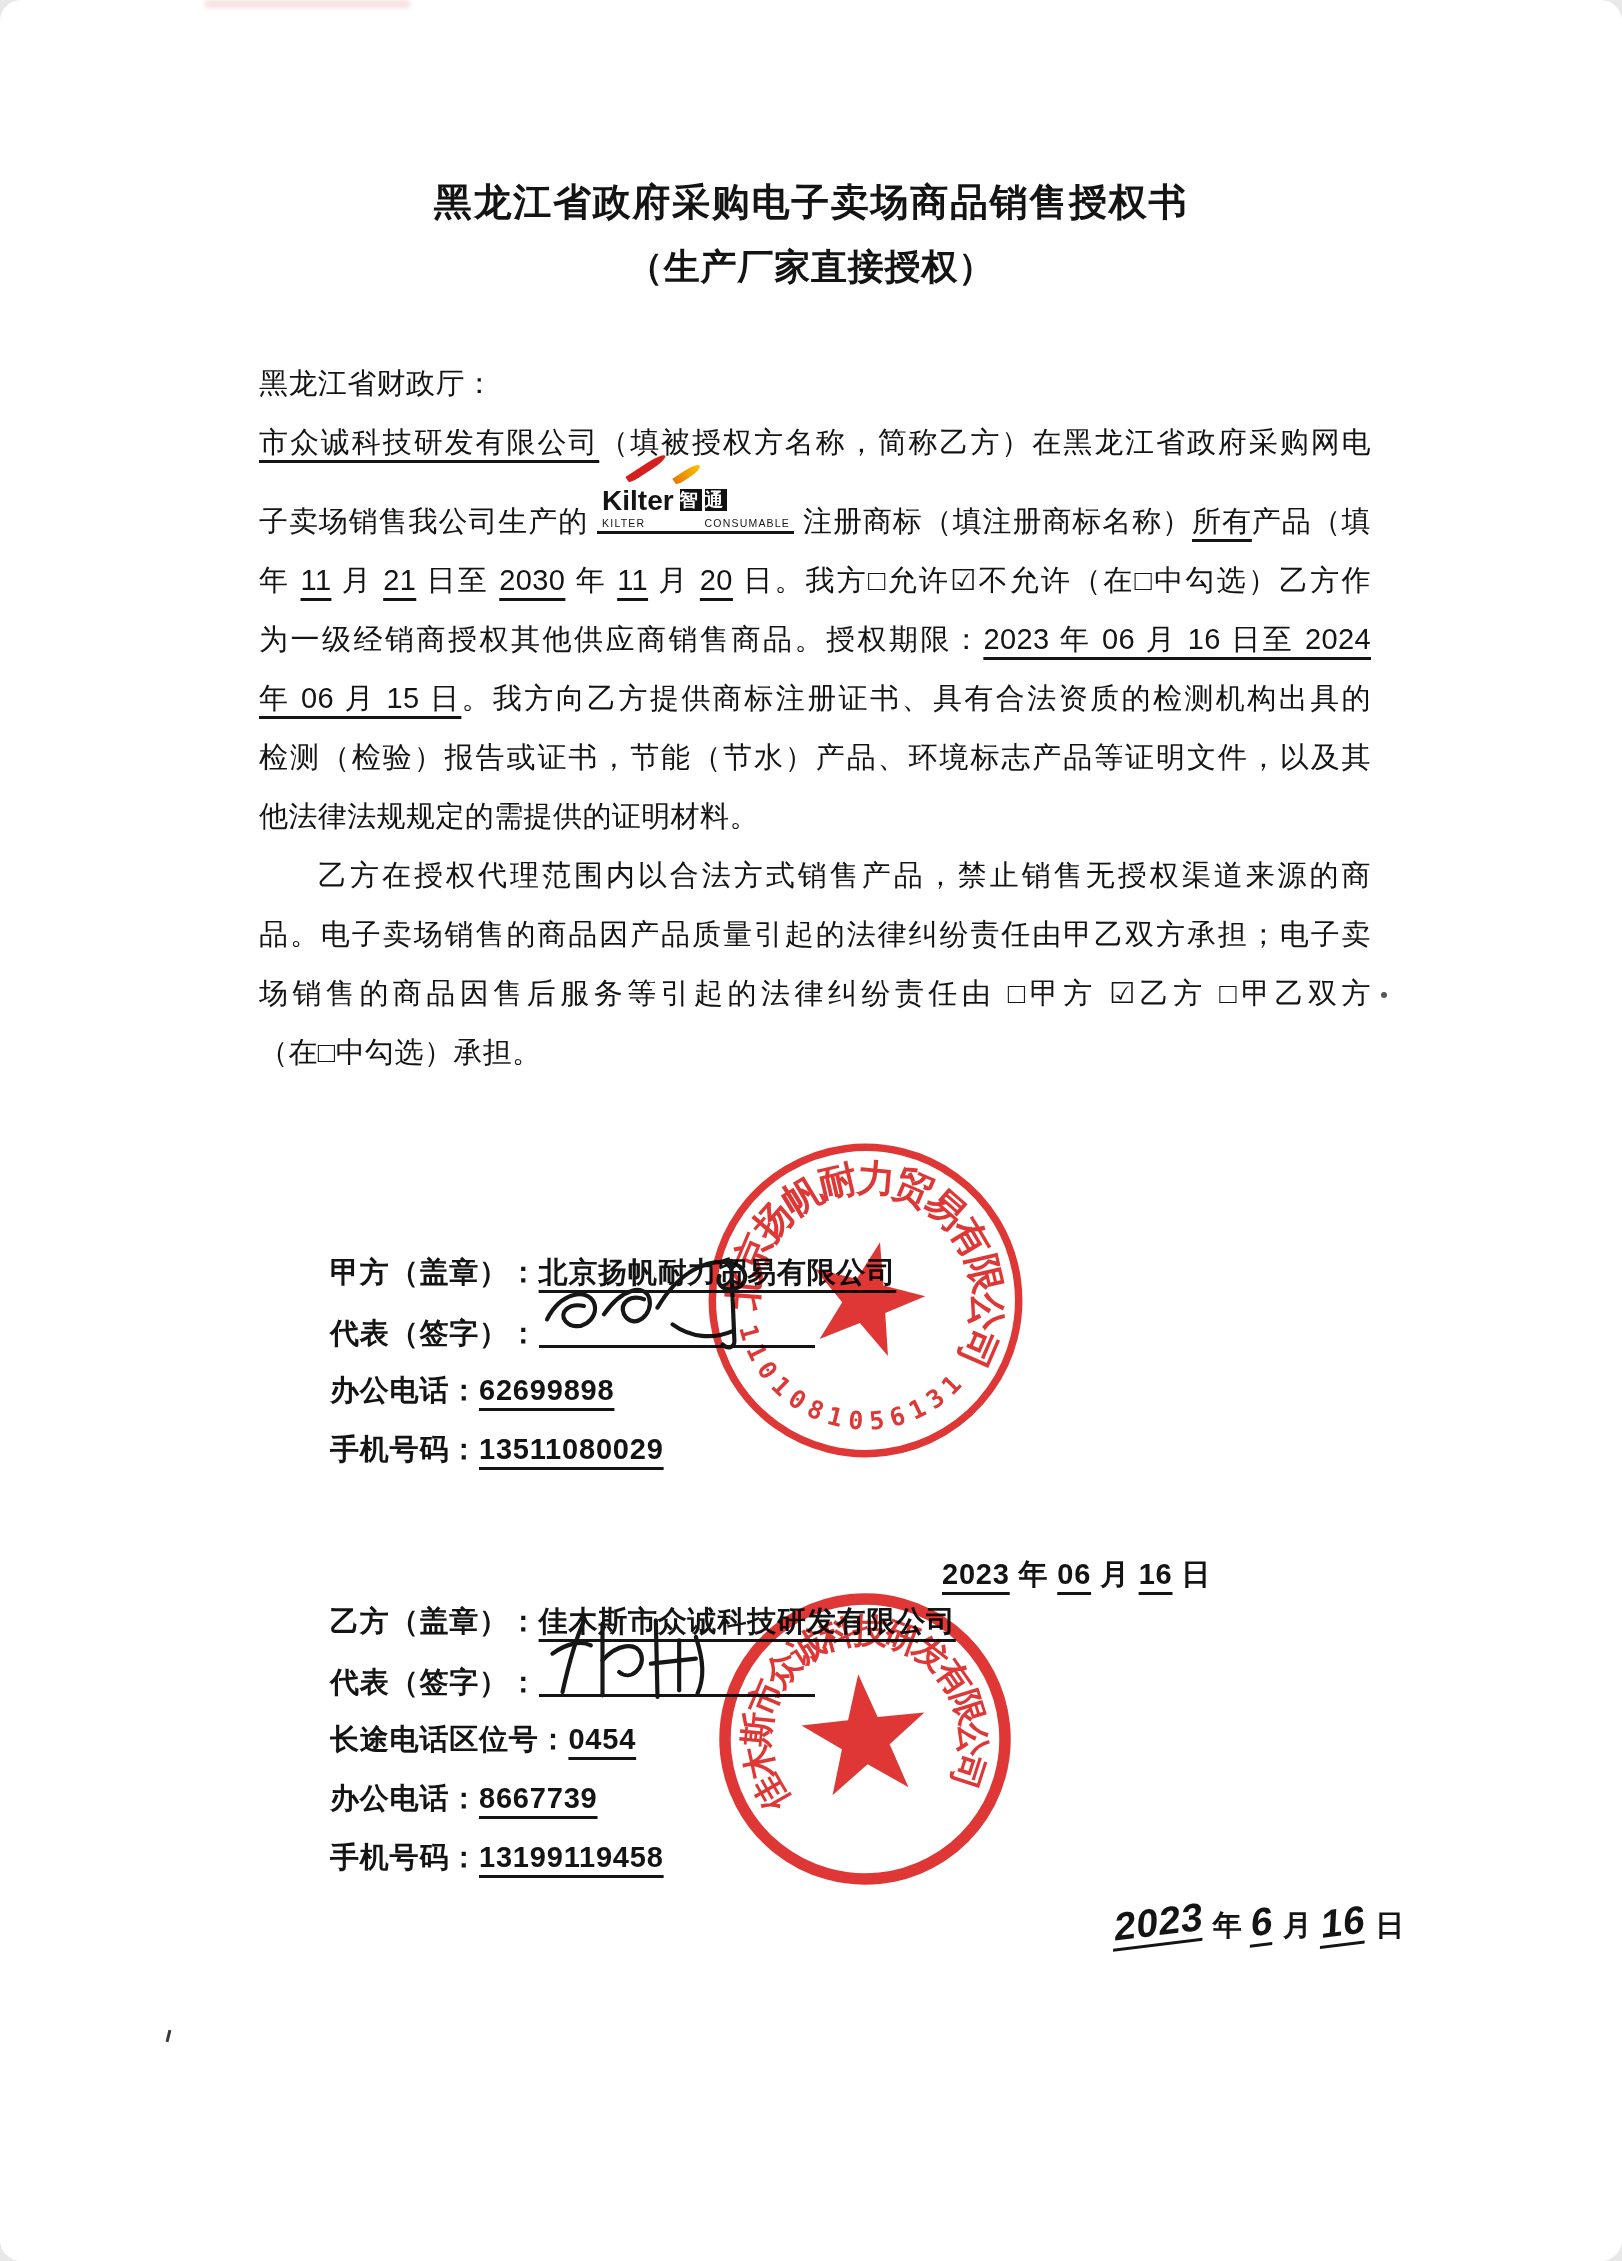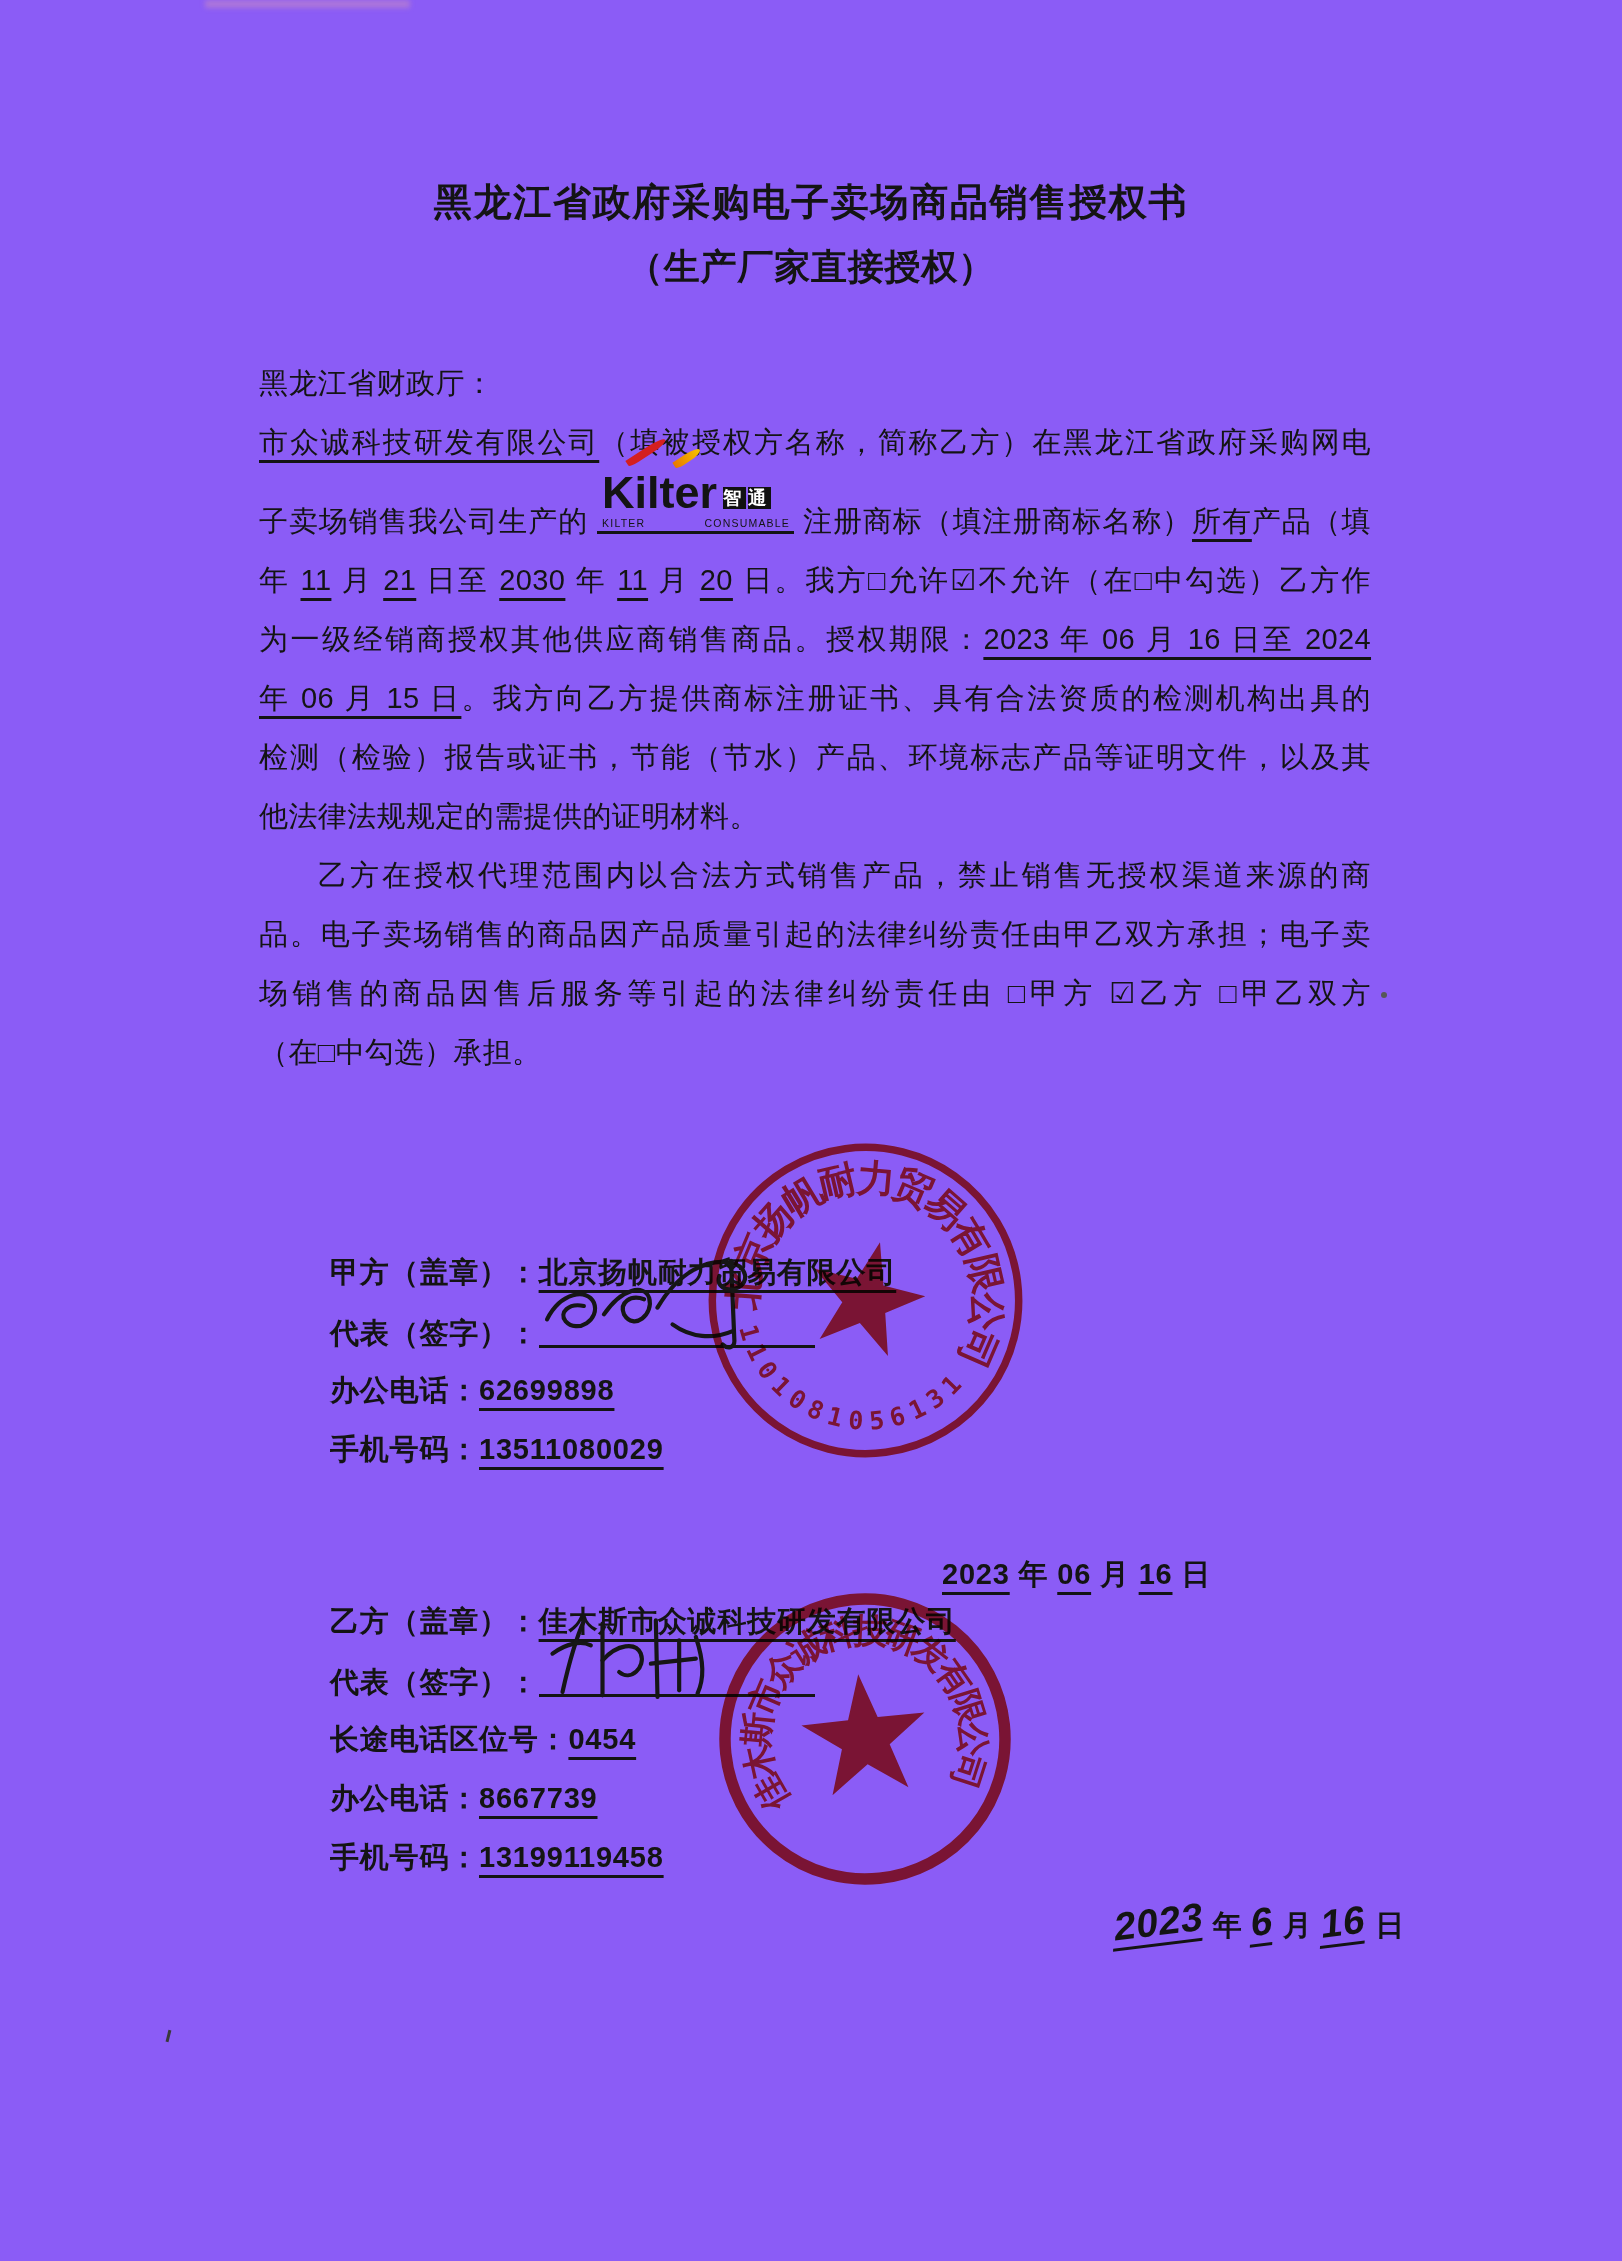--- a/index.html
+++ b/index.html
@@ -1,38 +1,38 @@
 <!DOCTYPE html>
 <html style="font-size:13.4px"><head>
 <meta charset="utf-8">
 <style>
   html,body{margin:0;padding:0;background:#e8e8e8;}
   .page{
-    position:relative;width:1622px;height:2261px;background:#8b5cf6;
+    position:relative;width:1622px;height:2261px;background:#ffffff;
     font-family:"Liberation Sans","DejaVu Sans",sans-serif;color:#141414;
-    overflow:hidden;margin:0 auto;
+    overflow:hidden;margin:0 auto;border-radius:21px;
   }
   
   .title{position:absolute;top:177px;left:0;width:100%;text-align:center;
          font-size:38px;font-weight:700;letter-spacing:1.7px;}
   .subtitle{position:absolute;top:243px;left:0;width:100%;text-align:center;
             font-size:36px;font-weight:700;letter-spacing:0.8px;}
   
   .doc-lines{position:absolute;left:259px;top:354px;width:1112px;
              font-size:29px;line-height:59px;font-weight:500;letter-spacing:0.4px;}
   .line{min-height:59px;}
   .line.just{text-align:justify;text-align-last:justify;}
   .line.indent{text-indent:59px;}
   .line.logo-line{padding-top:20px;}
   .u{text-decoration:underline;text-decoration-thickness:2.5px;text-underline-offset:7.5px;}
   
   .logo-slot{display:inline-block;width:197px;height:35px;border-bottom:3.3px solid #141414;
              position:relative;vertical-align:-3.3px;text-indent:0;}
   .kilter{position:absolute;left:5px;bottom:3.3px;width:188px;line-height:1;white-space:nowrap;}
-  .k-brand{font-size:45px;font-weight:800;letter-spacing:0;}
+  .k-brand{font-size:28px;font-weight:800;letter-spacing:0;}
   .k-cn{display:inline-flex;gap:2.5px;margin-left:5.9px;vertical-align:4.2px;}
   .k-cn i{font-style:normal;display:inline-block;width:22.6px;height:22.6px;background:#111;
           color:#fff;font-size:18.4px;line-height:22.6px;text-align:center;font-weight:700;}
   .k-tag{font-size:10.5px;font-weight:400;letter-spacing:1.2px;margin-top:2.5px;}
   .sw{position:absolute;transform:rotate(-33deg);}
   .sw.red{left:22px;top:-22px;width:45px;height:8.4px;background:#d41f1f;
           border-radius:0 70% 70% 40%/0 80% 80% 50%;}
   .sw.gold{left:70px;top:-16px;width:30px;height:7.5px;background:linear-gradient(90deg,#e87800,#f7c400);
            border-radius:0 70% 70% 40%/0 80% 80% 50%;}
   

